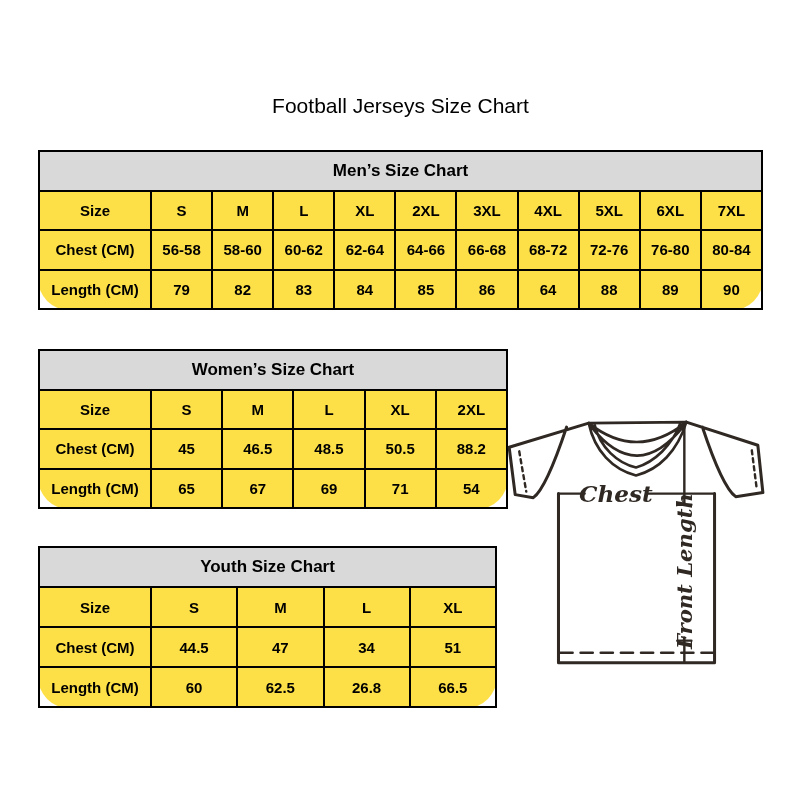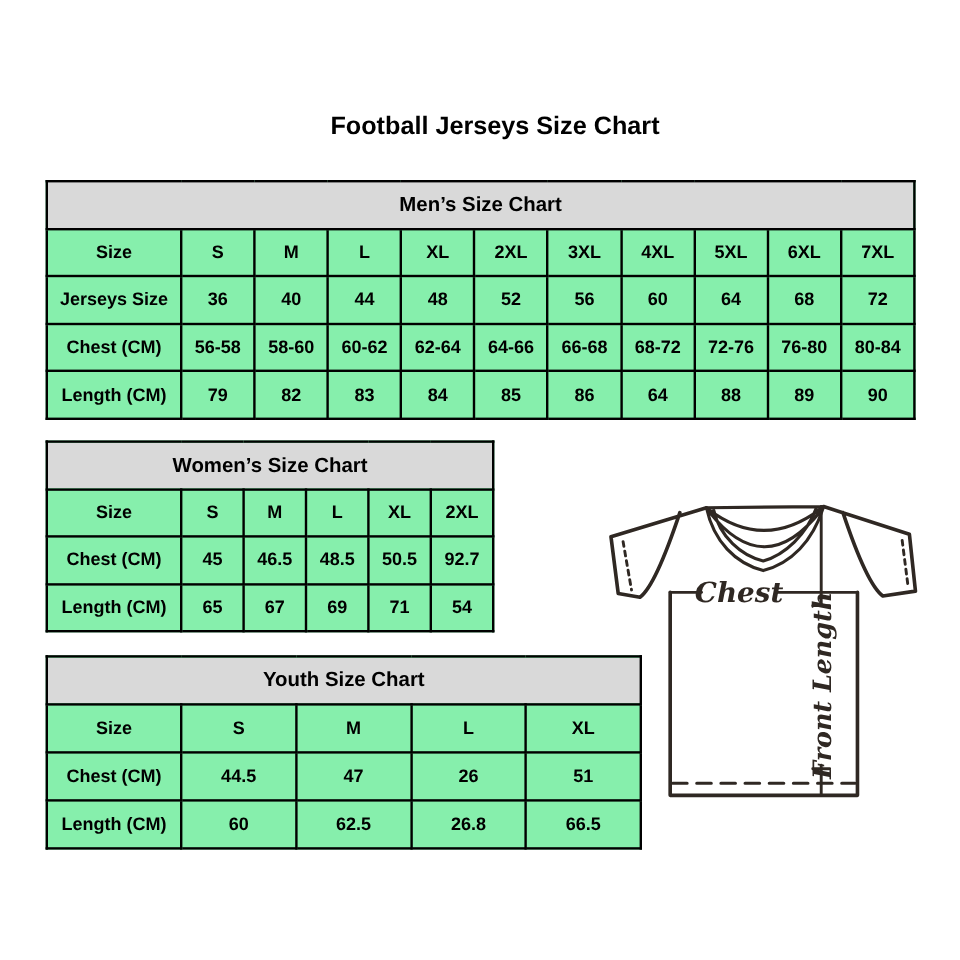--- a/index.html
+++ b/index.html
@@ -6,43 +6,44 @@
   html, body { margin: 0; padding: 0; }
   body {
     width: 800px; height: 800px;
     background: #ffffff;
     position: relative;
     font-family: "Liberation Sans", sans-serif;
     color: #000;
     overflow: hidden;
   }
   .page-title {
-    position: absolute; left: 50px; top: 94px; width: 725px;
+    position: absolute; left: 38px; top: 94px; width: 725px;
     margin: 0; text-align: center;
-    font-size: 21px; font-weight: bold; line-height: 24px;
+    font-size: 21px; font-weight: normal; line-height: 24px;
   }
   table.size-table {
     position: absolute;
     border-collapse: collapse;
     table-layout: fixed;
-    background: #86efac;
+    background: #fde047;
+    border-radius: 31px;
   }
   .size-table th, .size-table td {
     border: 2px solid #000;
     text-align: center; vertical-align: middle;
     font-weight: bold; font-size: 15px;
     padding: 0; white-space: nowrap; overflow: hidden;
   }
   .size-table th.tbl-hdr { background: #d9d9d9; font-size: 17px; }
   col.lbl-col { width: 112px; }
   #men   { left: 38px; top: 150px; width: 725px; }
   #men tr   { height: 39.6px; }
-  #women { left: 38px; top: 367px; width: 374px; }
+  #women { left: 38px; top: 349px; width: 470px; }
   #women tr { height: 39.5px; }
-  #youth { left: 38px; top: 546px; width: 497px; }
+  #youth { left: 38px; top: 546px; width: 459px; }
   #youth tr { height: 40px; }
   #jersey { position: absolute; left: 498px; top: 403px; }
   .sketch-text {
     font-family: "DejaVu Serif", serif;
     font-style: italic; font-weight: bold;
   }
 </style>
 </head>
 <body>
 
@@ -62,33 +63,20 @@
     <td>S</td>
     <td>M</td>
     <td>L</td>
     <td>XL</td>
     <td>2XL</td>
     <td>3XL</td>
     <td>4XL</td>
     <td>5XL</td>
     <td>6XL</td>
     <td>7XL</td>
-  </tr>
-  <tr>
-    <td>Jerseys Size</td>
-    <td>36</td>
-    <td>40</td>
-    <td>44</td>
-    <td>48</td>
-    <td>52</td>
-    <td>56</td>
-    <td>60</td>
-    <td>64</td>
-    <td>68</td>
-    <td>72</td>
   </tr>
   <tr>
     <td>Chest (CM)</td>
     <td>56-58</td>
     <td>58-60</td>
     <td>60-62</td>
     <td>62-64</td>
     <td>64-66</td>
     <td>66-68</td>
     <td>68-72</td>
@@ -128,21 +116,21 @@
     <td>L</td>
     <td>XL</td>
     <td>2XL</td>
   </tr>
   <tr>
     <td>Chest (CM)</td>
     <td>45</td>
     <td>46.5</td>
     <td>48.5</td>
     <td>50.5</td>
-    <td>92.7</td>
+    <td>88.2</td>
   </tr>
   <tr>
     <td>Length (CM)</td>
     <td>65</td>
     <td>67</td>
     <td>69</td>
     <td>71</td>
     <td>54</td>
   </tr>
   </tbody>
@@ -161,21 +149,21 @@
     <td>Size</td>
     <td>S</td>
     <td>M</td>
     <td>L</td>
     <td>XL</td>
   </tr>
   <tr>
     <td>Chest (CM)</td>
     <td>44.5</td>
     <td>47</td>
-    <td>26</td>
+    <td>34</td>
     <td>51</td>
   </tr>
   <tr>
     <td>Length (CM)</td>
     <td>60</td>
     <td>62.5</td>
     <td>26.8</td>
     <td>66.5</td>
   </tr>
   </tbody>

